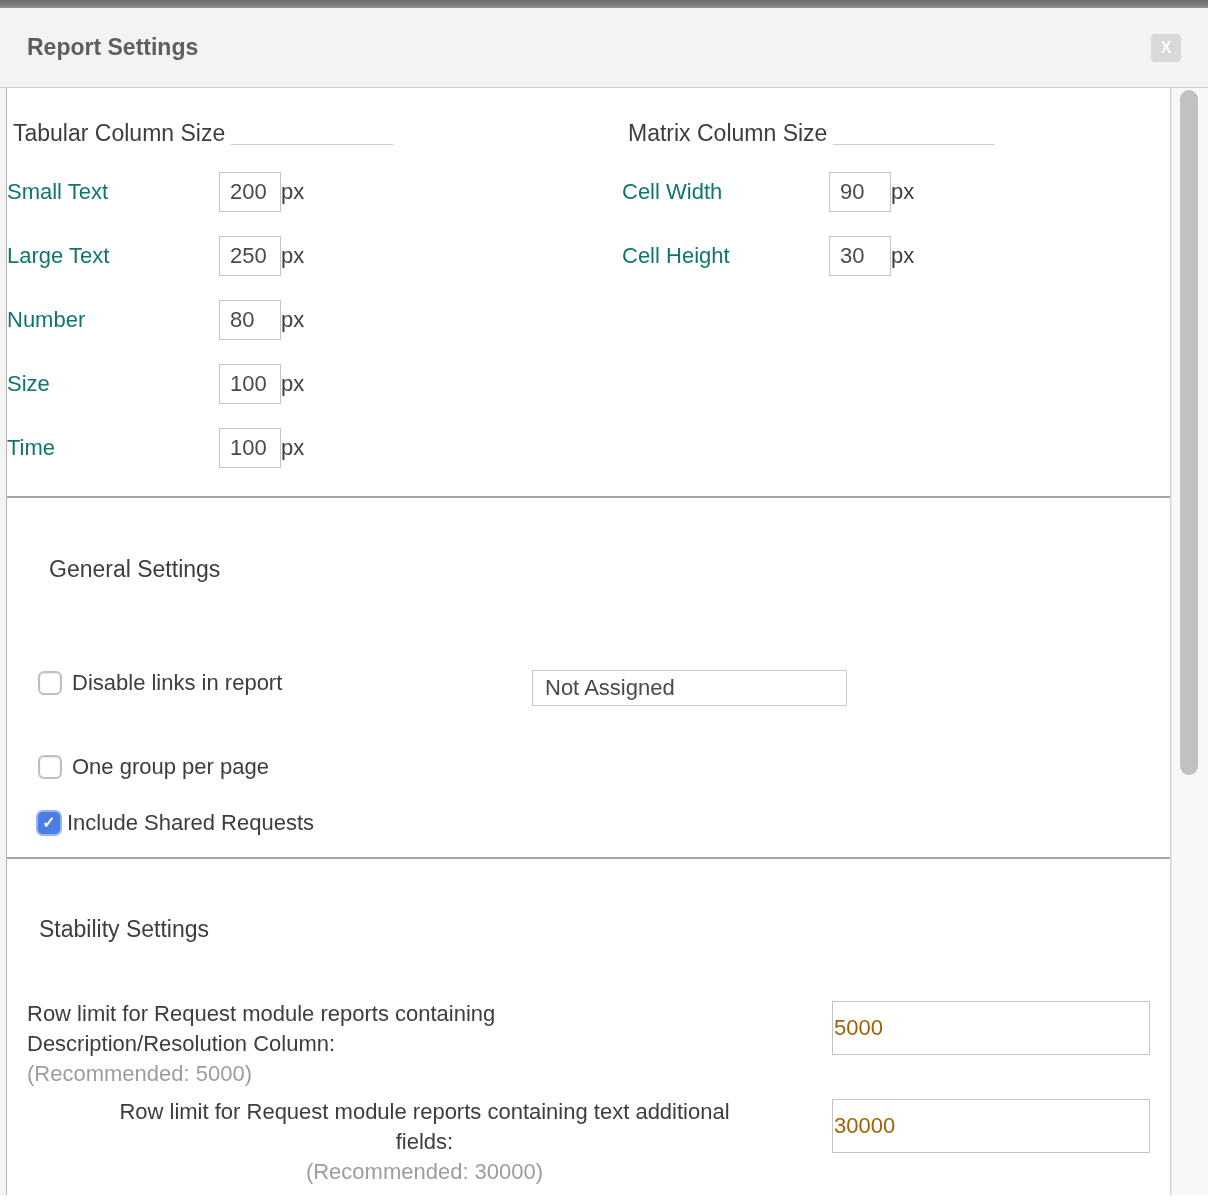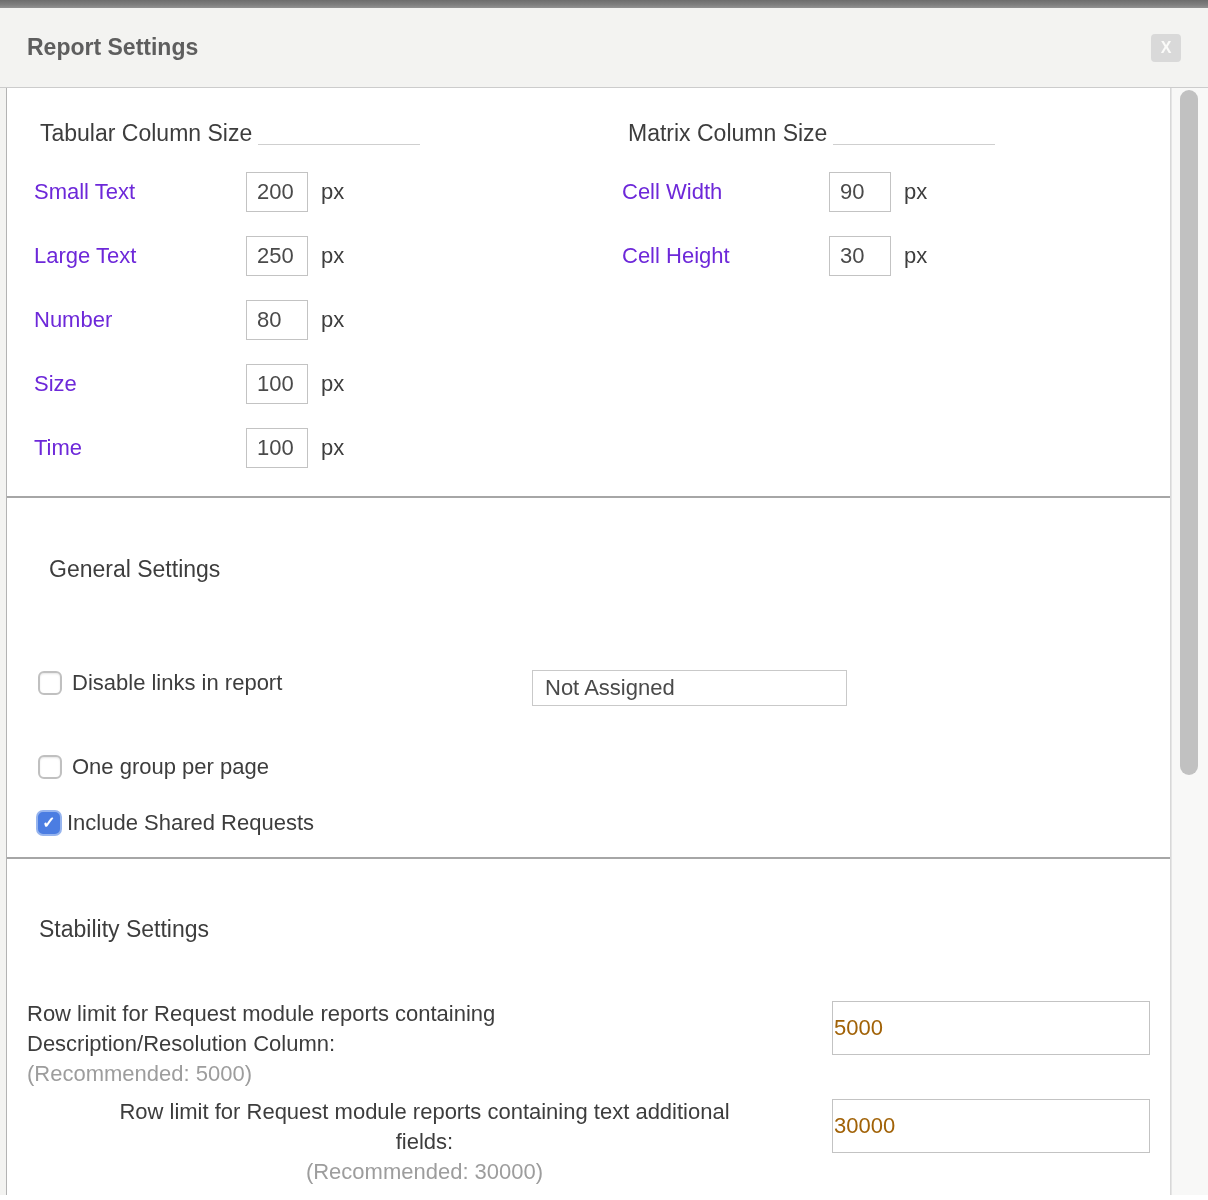--- a/index.html
+++ b/index.html
@@ -69,51 +69,51 @@
     background: #c1c1c1;
     border-radius: 9px;
   }
   
   .section1 { height: 410px; border-bottom: 2px solid #a6a6a6; padding-top: 30px; }
   .section2 { height: 361px; border-bottom: 2px solid #a6a6a6; position: relative; }
   .section3 { height: 334px; position: relative; }
 
   
   .cols { display: flex; }
-  .col-left { width: 580px; padding-left: 27px; }
+  .col-left { width: 580px; }
   .col-right { flex: 1; padding-left: 35px; }
   .fieldset-heading {
     display: flex;
     align-items: flex-end;
     font-size: 23px;
     color: #3d3d3d;
     line-height: 30px;
     margin-left: 6px;
   }
   .legend-line {
     width: 162px;
     border-bottom: 1px solid #cfcfcf;
     margin-left: 6px;
     margin-bottom: 3px;
   }
   .rows { margin-top: 12px; }
   .size-row { display: flex; align-items: center; height: 64px; }
-  .size-row .lbl { width: 212px; font-size: 22px; color: #6d28d9; }
+  .size-row .lbl { width: 212px; font-size: 22px; color: #0f766e; }
   .col-right .size-row .lbl { width: 207px; }
   .size-input {
     width: 62px; height: 40px;
     border: 1px solid #c3c3c3;
     font-family: "Liberation Sans", sans-serif;
     font-size: 22px;
     color: #4a4a4a;
     padding: 0 4px 0 10px;
     background: #fff;
     outline: none;
   }
-  .unit { margin-left: 13px; font-size: 22px; color: #3d3d3d; }
+  .unit { font-size: 22px; color: #3d3d3d; }
 
   
   .gs-heading {
     position: absolute; left: 42px; top: 58px;
     font-size: 23px; color: #3d3d3d;
   }
   .replace-label {
     position: absolute; left: 530px; top: 140px;
     font-size: 22px; color: #3d3d3d;
   }

